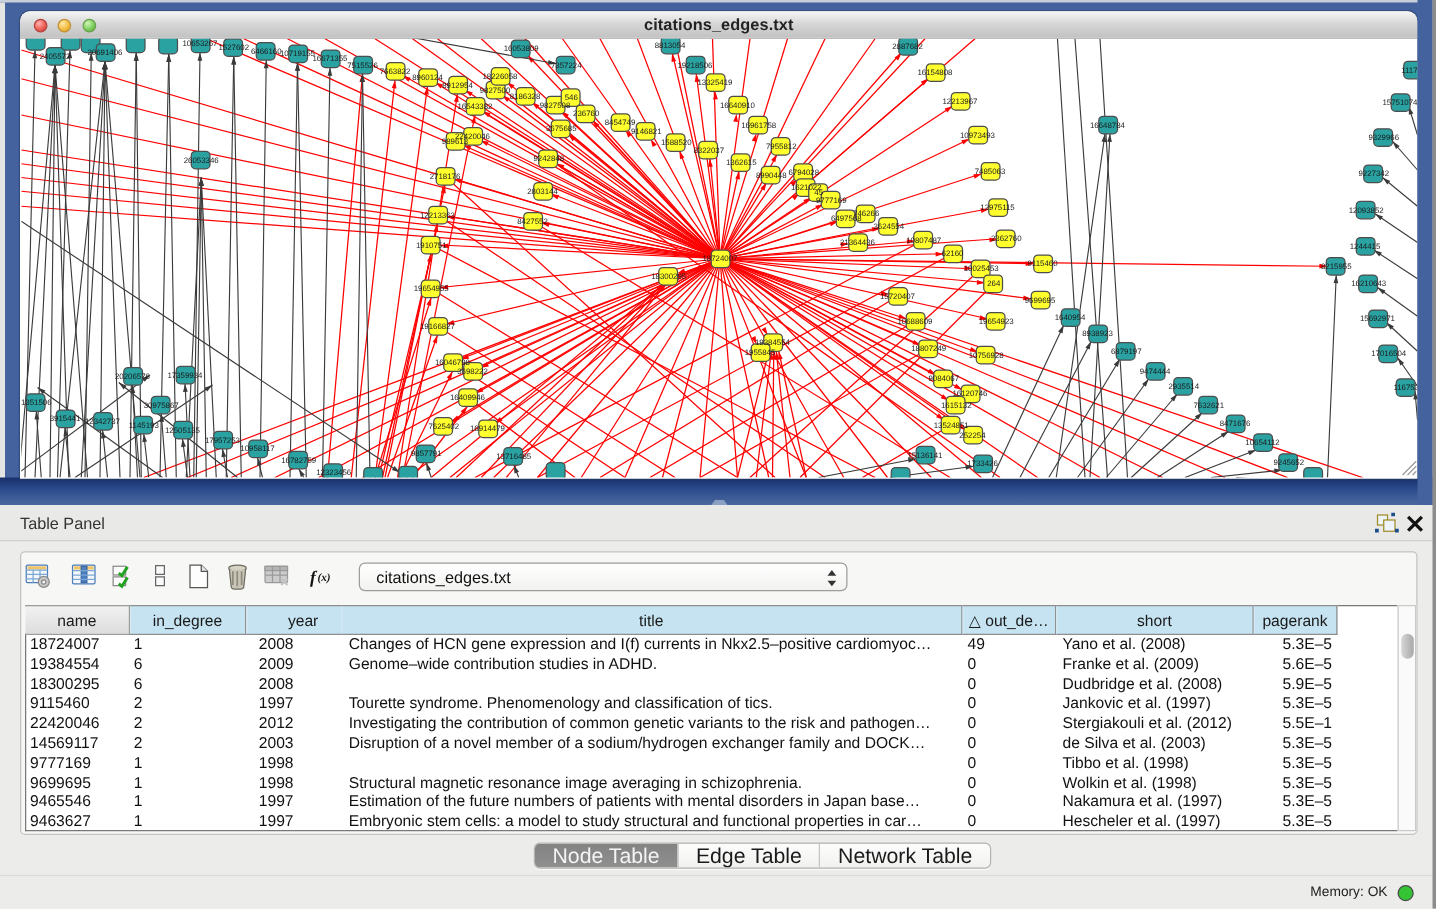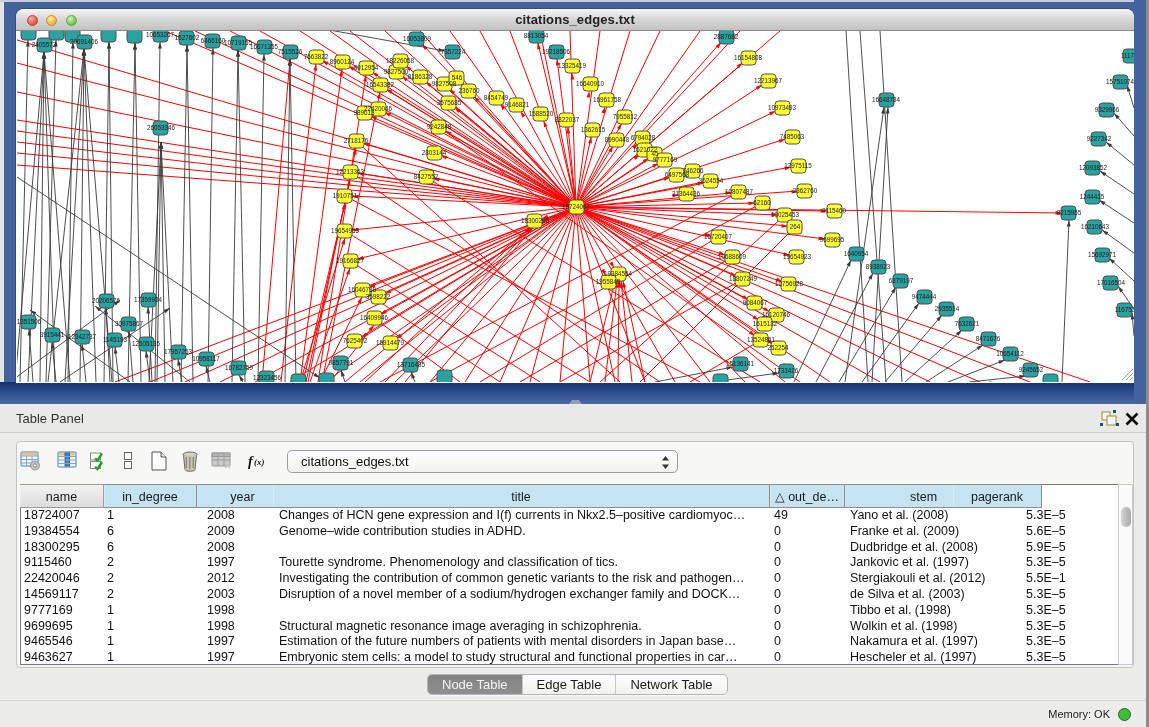--- a/index.html
+++ b/index.html
@@ -34,21 +34,21 @@
   color:#111}
 .trow span {position:absolute;top:0;line-height:15.8px;white-space:nowrap}
 #vscroll {left:1118px;top:484px;width:15px;height:181px;background:#fafafa;
   border:1px solid #c9c9c7}
 #vthumb {left:1120.5px;top:507px;width:10px;height:20px;background:linear-gradient(90deg,#d6d6d6,#a8a8a8);
   border-radius:5px}
 
 .tabs {left:427px;top:674px;height:21px;border:1px solid #b4b4b2;border-radius:5px;
   background:linear-gradient(#fdfdfd,#f1f1ef);display:flex;overflow:hidden;
   box-shadow:0 1px 0 rgba(255,255,255,.7)}
-.tab {font-size:13px;color:#1a1a1a;line-height:20px;padding:0 14px}
+.tab {font-size:17px;color:#1a1a1a;line-height:20px;padding:0 14px}
 .tab.sel {background:linear-gradient(#838383,#8f8f8f);color:#f4f4f4}
 .tab+.tab {border-left:1px solid #c6c6c4}
 #status {left:0;top:700px;width:1146px;height:27px;border-top:1px solid #dadad8}
 #status .t {position:absolute;right:36px;top:7px;font-size:11px;color:#222}
 #memdot {right:15px;top:7px;width:13px;height:13px;border-radius:50%;
   background:#35c435;border:1px solid #4a4a4a}
 #rightstrip {left:1146px;top:0;width:3px;height:727px;background:#8c8c8c}
 #rightstrip2 {left:1134px;top:0px;width:12px;height:404px;background:#44639e}
 </style></head><body>
 <div id="netbg" class="abs">
@@ -789,22 +789,22 @@
     <path d="M5.5 1 L9 5.5 H2 Z" fill="#333"></path>
       <path d="M5.5 14 L9 9.5 H2 Z" fill="#333"></path>
   </svg>
 </div>
 <div id="tablewrap" class="abs"></div>
 <div class="hdr gray abs" style="left:20px;width:84px">name</div>
 <div class="hdr abs" style="left:104px;width:93px">in_degree</div>
 <div class="hdr abs" style="left:197px;width:92px">year</div>
 <div class="hdr abs" style="left:273px;width:497px">title</div>
 <div class="hdr abs" style="left:770px;width:75px">△ out_de…</div>
-<div class="hdr abs" style="left:845px;width:158px">stem</div>
-<div class="hdr abs" style="left:953px;width:89px">pagerank</div>
+<div class="hdr abs" style="left:845px;width:158px">short</div>
+<div class="hdr abs" style="left:1003px;width:67px">pagerank</div>
 <div class="trow" style="top:508.0px">
     <span style="left:4px">18724007</span>
     <span style="left:87px">1</span>
     <span style="left:187px">2008</span>
     <span style="left:259px">Changes of HCN gene expression and I(f) currents in Nkx2.5–positive cardiomyoc…</span>
     <span style="left:754px">49</span>
     <span style="left:830px">Yano et al. (2008)</span>
     <span style="left:1006px">5.3E–5</span>
   </div>
 <div class="trow" style="top:523.8px">

